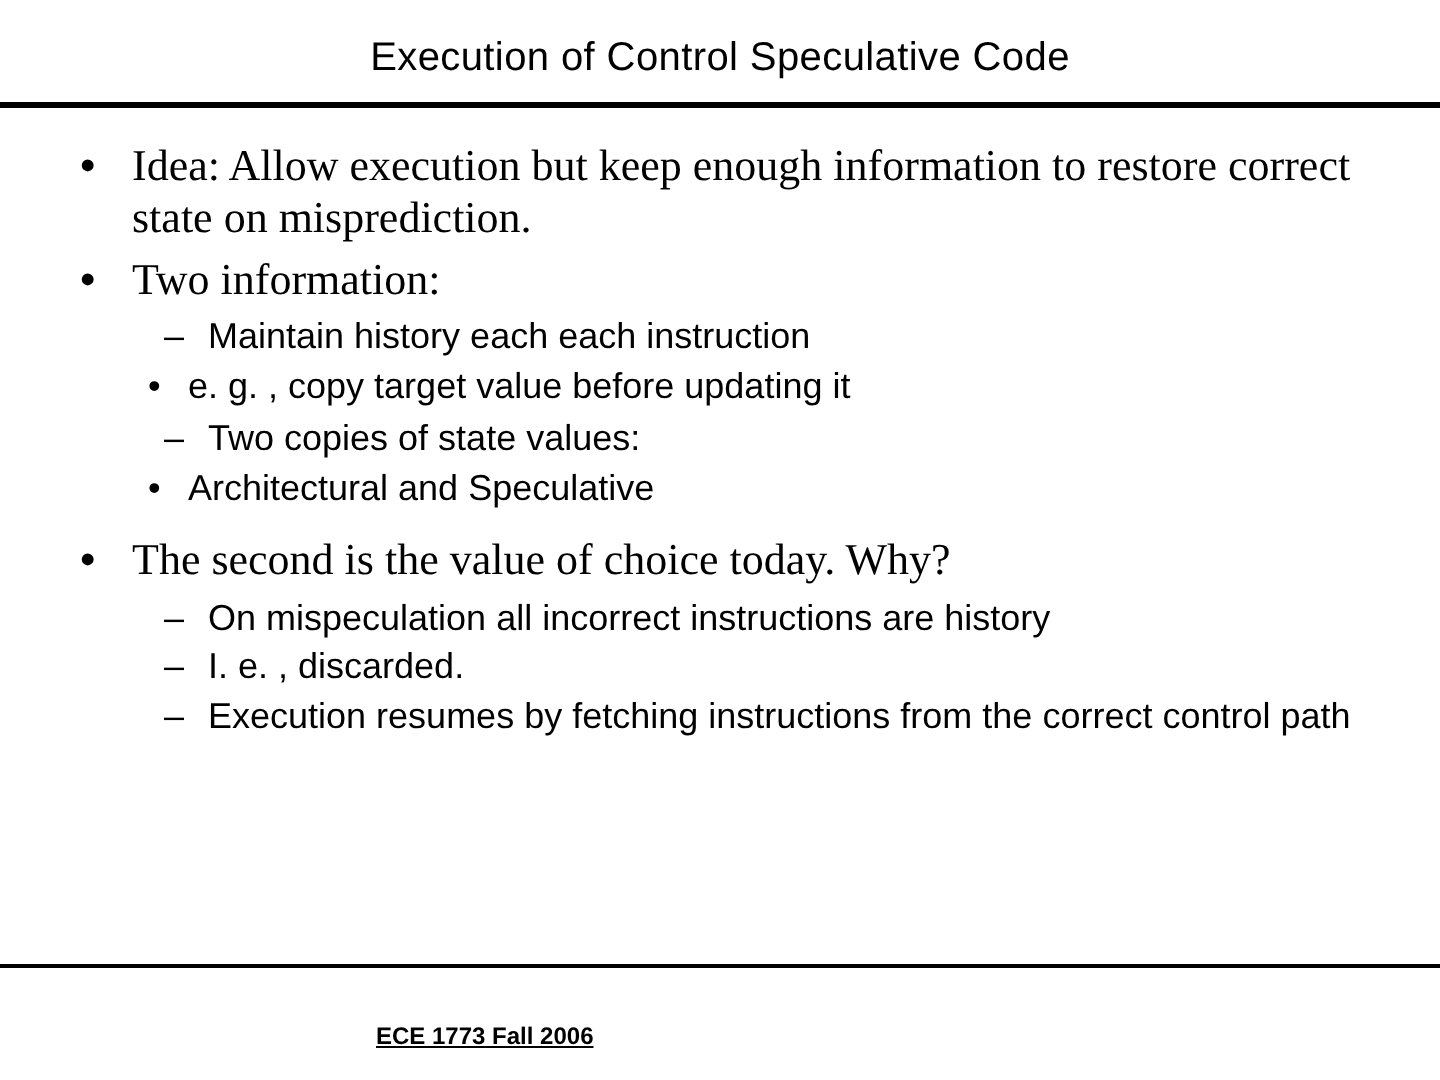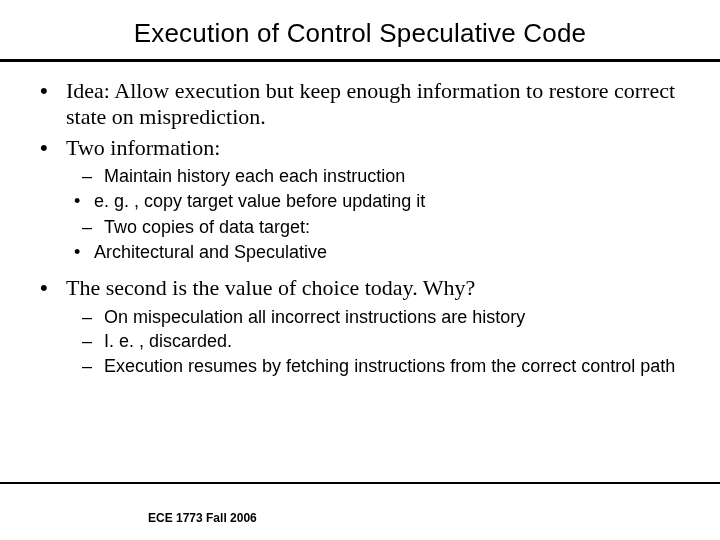--- a/index.html
+++ b/index.html
@@ -13,21 +13,21 @@
     overflow: hidden;
   }
   .slide {
     position: relative;
     width: 720px;
     height: 540px;
     box-sizing: border-box;
   }
   .title {
     text-align: center;
-    font-size: 26px;
+    font-size: 20px;
     padding-top: 18px;
     padding-bottom: 6px;
     letter-spacing: 0.2px;
   }
   .rule-top {
     border-top: 3px solid #000;
     margin: 4px 0 0 0;
     width: 100%;
   }
   .content {
@@ -83,21 +83,22 @@
     border-top: 2px solid #000;
   }
   .footer {
     position: absolute;
     left: 0; right: 0;
     bottom: 14px;
     text-align: left;
     font-size: 12px;
     font-weight: bold;
     line-height: 1.35;
-    padding-left: 80px;
+    padding-left: 120px;
+    text-decoration: underline;
   }
   .footer .course {
     padding-left: 68px;
   }
 </style>
 </head>
 <body>
 
 <div class="slide">
 
@@ -126,21 +127,21 @@
     </ul>
     <ul class="lvl3">
       <li>
         <span class="bullet">•</span>
         <span class="text">e. g. , copy target value before updating it</span>
       </li>
     </ul>
     <ul class="lvl2">
       <li>
         <span class="bullet">–</span>
-        <span class="text">Two copies of data target:</span>
+        <span class="text">Two copies of state values:</span>
       </li>
     </ul>
     <ul class="lvl3">
       <li>
         <span class="bullet">•</span>
         <span class="text">Architectural and Speculative</span>
       </li>
     </ul>
 
     <div class="gap"></div>

